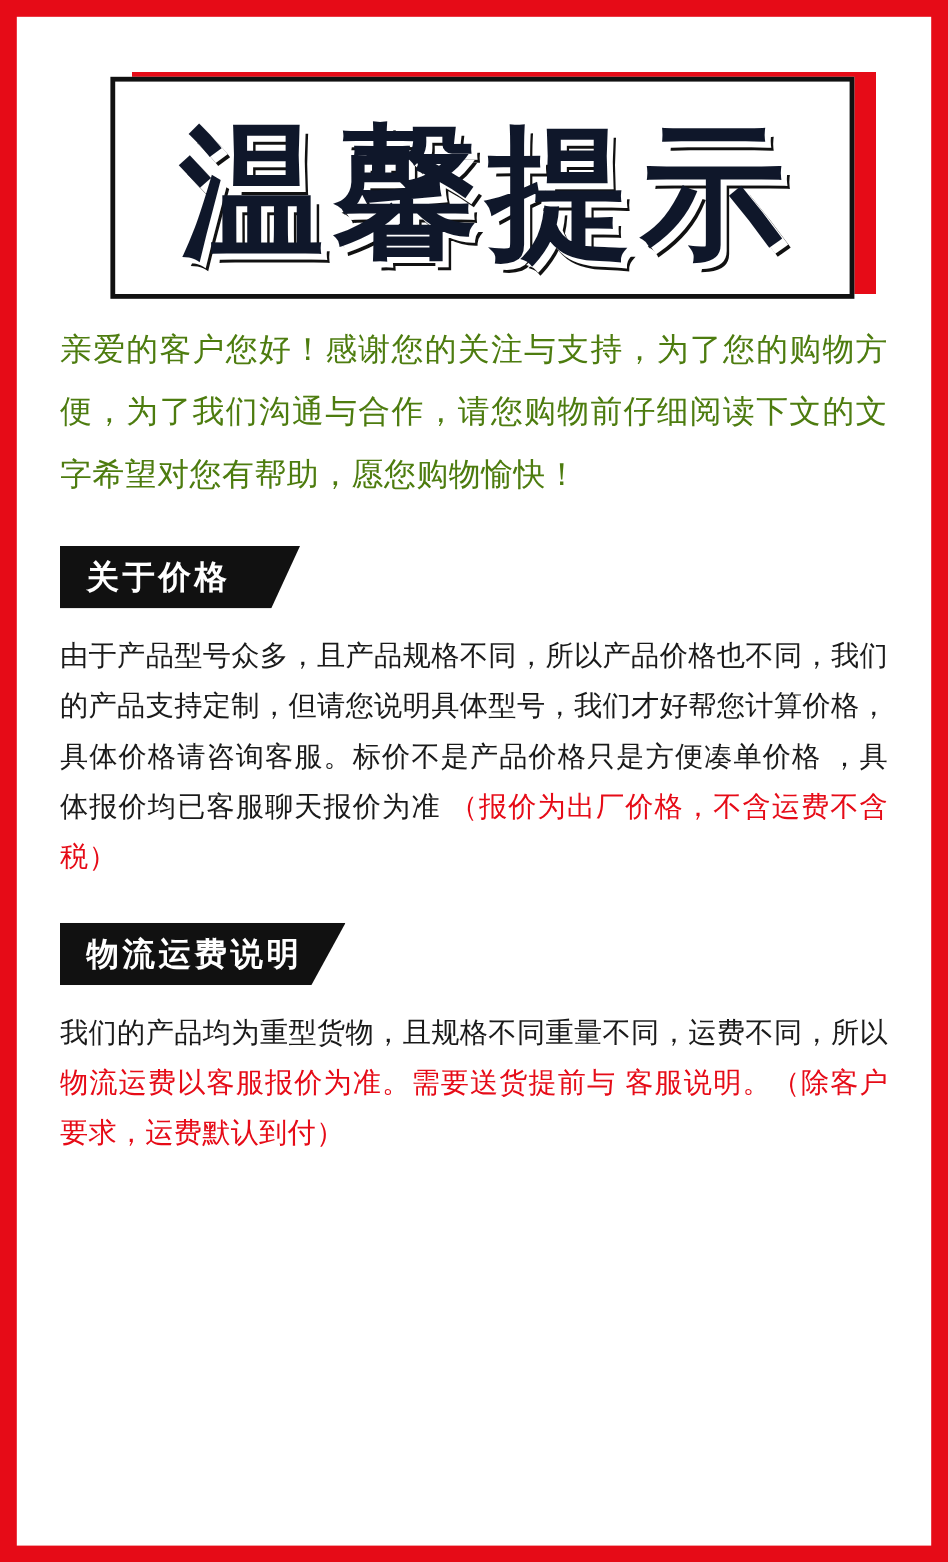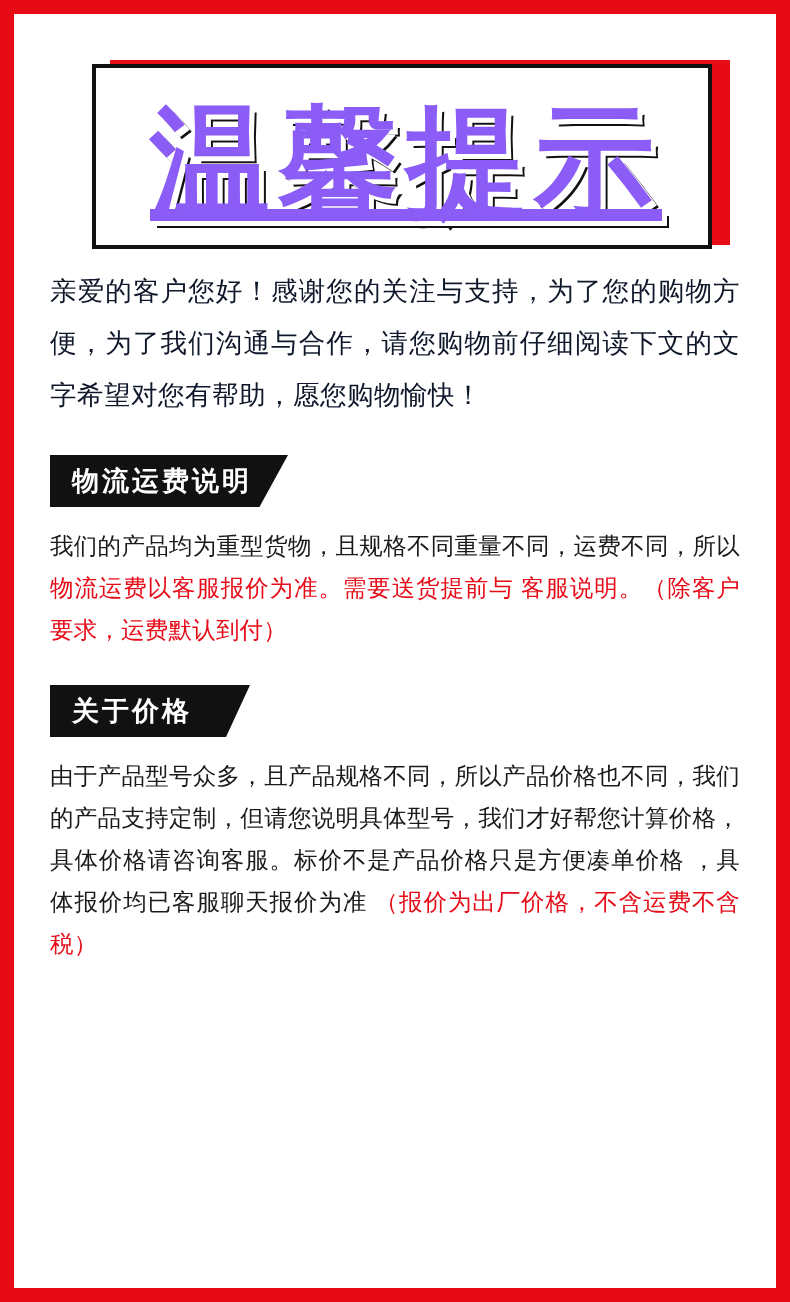--- a/index.html
+++ b/index.html
@@ -52,32 +52,31 @@
     left: 0;
     top: 0;
     width: 620px;
     height: 185px;
     display: flex;
     align-items: center;
     justify-content: center;
     font-size: 120px;
     font-weight: bold;
     letter-spacing: 8px;
-    color: #8b5cf6;
+    color: #0f172a;
     line-height: 1;
     white-space: nowrap;
     text-shadow: 5px 5px 0 #ffffff, 7px 7px 0 #111111;
-    text-decoration: underline;
   }
   
   .intro {
     margin: 8px 36px 0 36px;
     font-size: 26.5px;
     line-height: 52px;
-    color: #0f172a;
+    color: #4d7c0f;
     letter-spacing: 0.5px;
     text-align: justify;
   }
   
   .section {
     margin: 34px 36px 0 36px;
   }
   .flag {
     position: relative;
     display: block;
@@ -128,34 +127,34 @@
   <div class="banner-wrap">
     <div class="banner-shadow"></div>
     <div class="banner-box">
       <div class="banner-title">温馨提示</div>
     </div>
   </div>
 
   <div class="intro">亲爱的客户您好！感谢您的关注与支持，为了您的购物方便，为了我们沟通与合作，请您购物前仔细阅读下文的文字希望对您有帮助，愿您购物愉快！</div>
 
   <div class="section">
+    <div class="flag">
+      <span class="flag-bg"></span>
+      <span class="flag-text">关于价格</span>
+    </div>
+    <div class="body-text">
+      <span>由于产品型号众多，且产品规格不同，所以产品价格也不同，我们的产品支持定制，但请您说明具体型号，我们才好帮您计算价格，具体价格请咨询客服。标价不是产品价格只是方便凑单价格 ，具体报价均已客服聊天报价为准 </span><span class="red">（报价为出厂价格，不含运费不含税）</span>
+    </div>
+  </div>
+
+  <div class="section">
     <div class="flag w3">
       <span class="flag-bg"></span>
       <span class="flag-text">物流运费说明</span>
     </div>
     <div class="body-text">
       <span>我们的产品均为重型货物，且规格不同重量不同，运费不同，所以</span><span class="red">物流运费以客服报价为准。需要送货提前与 客服说明。（除客户要求，运费默认到付）</span>
     </div>
   </div>
 
-  <div class="section">
-    <div class="flag">
-      <span class="flag-bg"></span>
-      <span class="flag-text">关于价格</span>
-    </div>
-    <div class="body-text">
-      <span>由于产品型号众多，且产品规格不同，所以产品价格也不同，我们的产品支持定制，但请您说明具体型号，我们才好帮您计算价格，具体价格请咨询客服。标价不是产品价格只是方便凑单价格 ，具体报价均已客服聊天报价为准 </span><span class="red">（报价为出厂价格，不含运费不含税）</span>
-    </div>
-  </div>
-
 
   <div class="spacer-bottom"></div>
 </div>
 
 </body></html>

